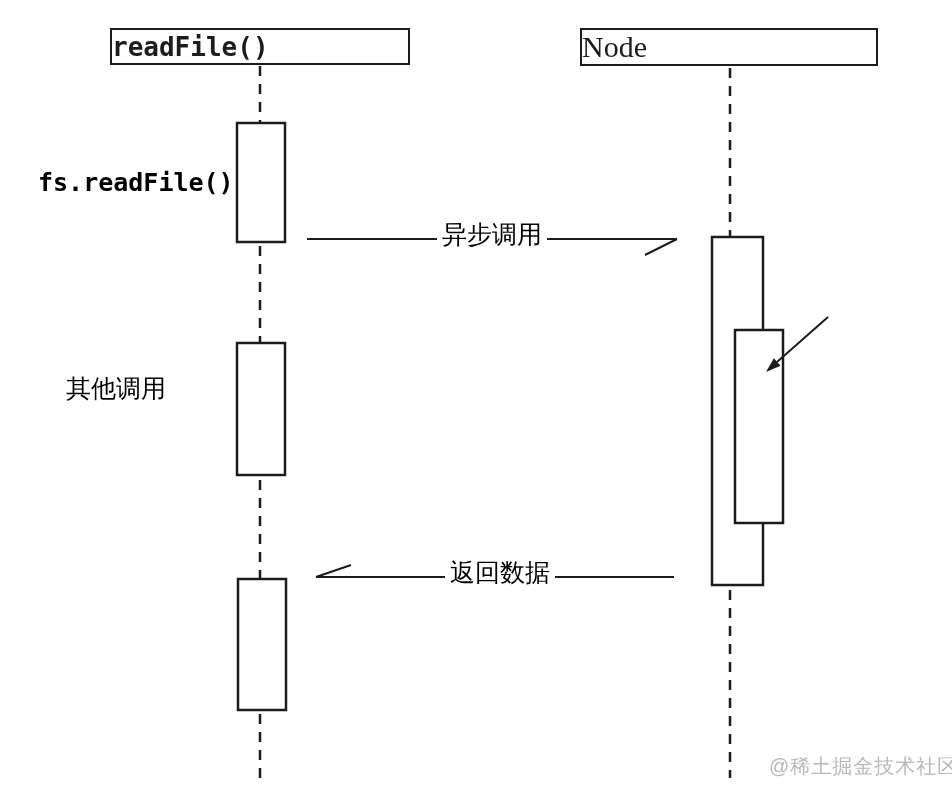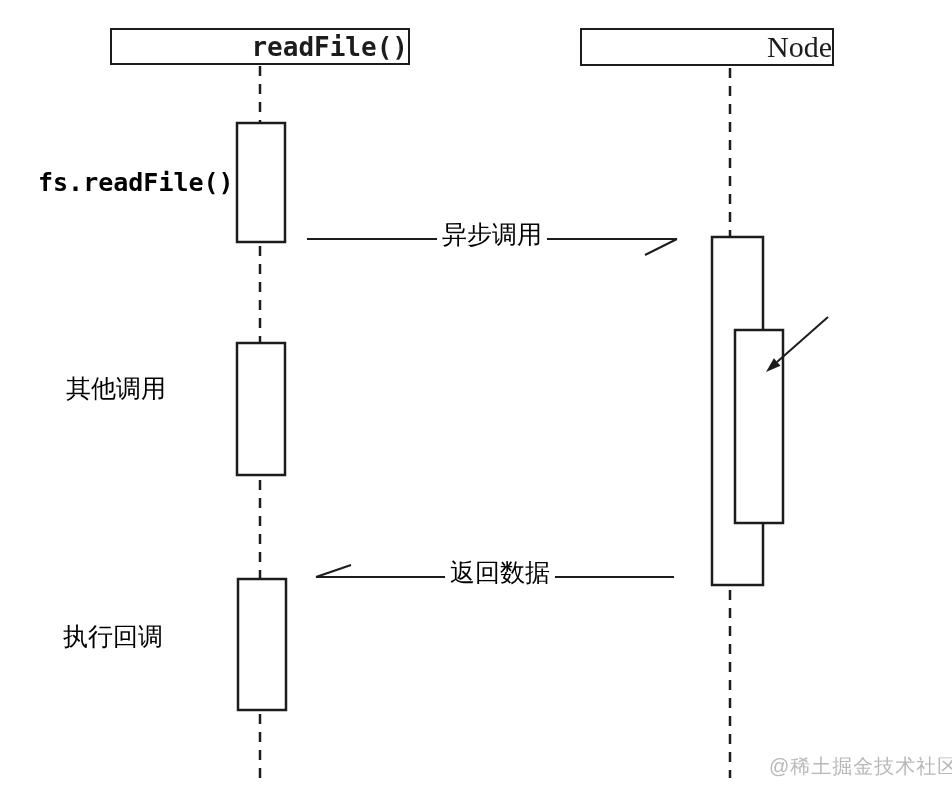--- a/index.html
+++ b/index.html
@@ -20,35 +20,35 @@
     left: 0;
     top: 0;
   }
   .header-box {
     position: absolute;
     top: 28px;
     border: 2.5px solid #1c1c1c;
     background: #ffffff;
     display: flex;
     align-items: center;
-    justify-content: flex-end;
+    justify-content: flex-start;
     box-sizing: border-box;
     color: #1c1c1c;
   }
   .header-left {
     left: 110px;
     width: 300px;
     height: 37px;
     font-family: "DejaVu Sans Mono", monospace;
     font-size: 26px;
     font-weight: bold;
   }
   .header-right {
     left: 580px;
-    width: 254px;
+    width: 298px;
     height: 38px;
     font-family: "Liberation Serif", serif;
     font-size: 30px;
   }
   .label {
     position: absolute;
     color: #000000;
     white-space: nowrap;
     line-height: 1.15;
   }
@@ -106,20 +106,19 @@
 
   <div class="header-box header-left">
     <span>readFile()</span>
   </div>
   <div class="header-box header-right">
     <span>Node</span>
   </div>
 
   <div class="label label-mono" style="left:38px; top:169px;">fs.readFile()</div>
   <div class="label label-cjk" style="left:66px; top:375px;text-align:center;">其他调用</div>
-  <div class="label label-cjk" style="left:63px; top:623px;">执行回调</div>
 
   <div class="label label-cjk msg-label" style="left:492px; top:221px;">异步调用</div>
   <div class="label label-cjk msg-label" style="left:500px; top:559px;text-align:center;">返回数据</div>
 
   <div class="watermark">@稀土掘金技术社区</div>
 
 </div>
 
 </body></html>

